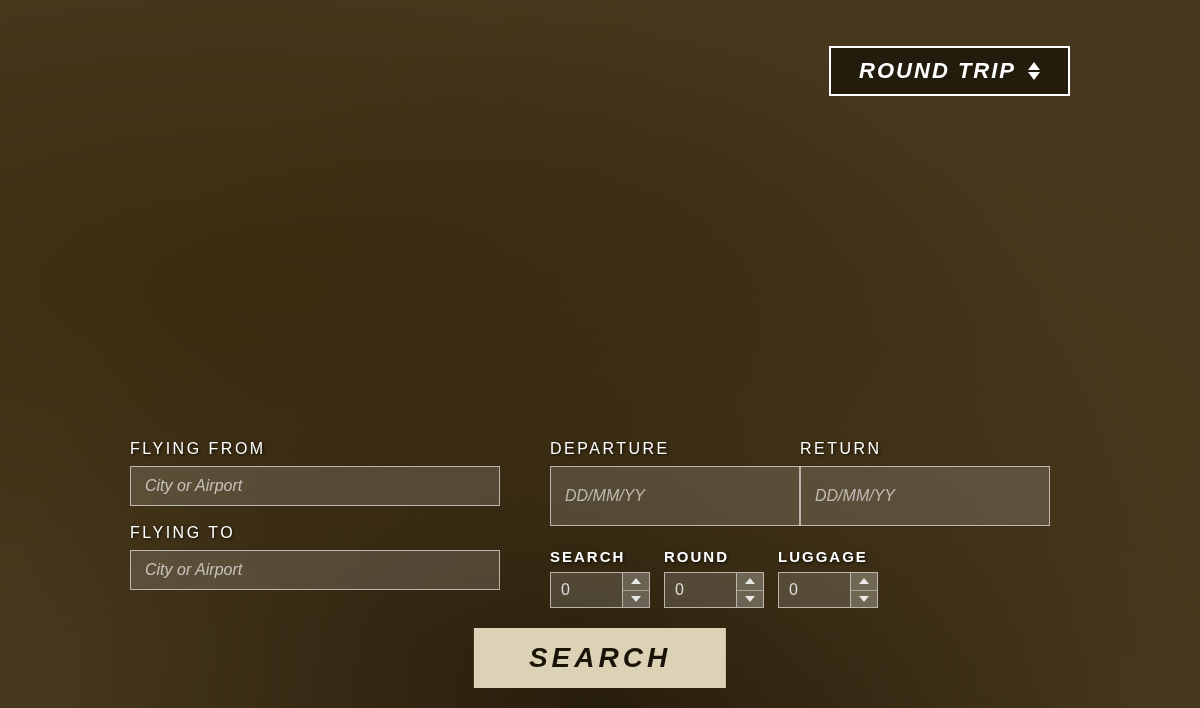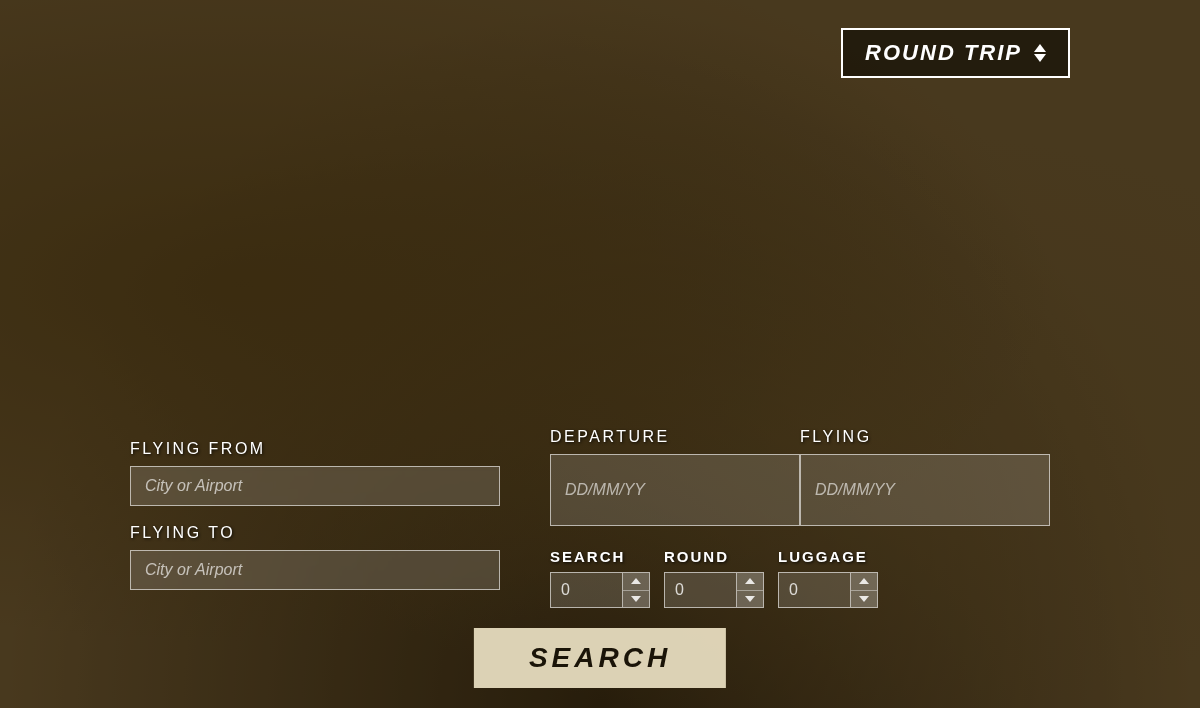--- a/index.html
+++ b/index.html
@@ -37,26 +37,26 @@
 
     .page-content {
       position: absolute;
       inset: 0;
       z-index: 2;
     }
 
     
     .round-trip-btn {
       position: absolute;
-      top: 28px;
+      top: 46px;
       right: 130px;
       border: 2.5px solid #ffffff;
       background: rgba(20, 15, 5, 0.7);
       color: #ffffff;
-      padding: 10px 22px;
+      padding: 10px 28px;
       display: flex;
       align-items: center;
       gap: 12px;
       cursor: pointer;
     }
 
     .round-trip-label {
       font-size: 22px;
       font-weight: 700;
       letter-spacing: 2px;
@@ -145,21 +145,21 @@
     }
 
     .date-field {
       flex: 1;
     }
 
     .date-input {
       width: 100%;
       background: rgba(255, 255, 255, 0.15);
       border: 1.5px solid rgba(255, 255, 255, 0.6);
-      padding: 26px 14px;
+      padding: 20px 14px;
       font-size: 16px;
       font-style: italic;
       color: rgba(255, 255, 255, 0.65);
       outline: none;
     }
 
     .date-input::placeholder {
       color: rgba(255, 255, 255, 0.6);
       font-style: italic;
     }
@@ -297,21 +297,21 @@
     <div class="right-col">
 
       <div class="dates-row">
 
         <div class="date-field">
           <div class="field-label">DEPARTURE</div>
           <input class="date-input" type="text" placeholder="DD/MM/YY" style="">
         </div>
 
         <div class="date-field">
-          <div class="field-label">FLYING</div>
+          <div class="field-label">RETURN</div>
           <input class="date-input" type="text" placeholder="DD/MM/YY" style="">
         </div>
 
       </div>
 
       <div class="counters-row">
 
         <div class="counter-group">
           <div class="counter-label">SEARCH</div>
           <div class="counter-input-wrap">

